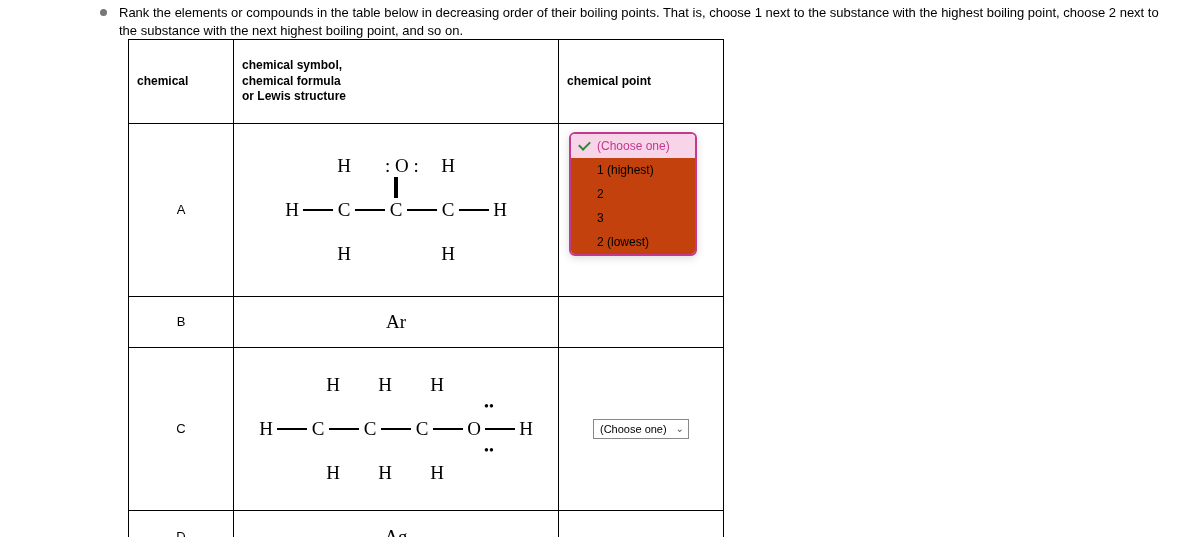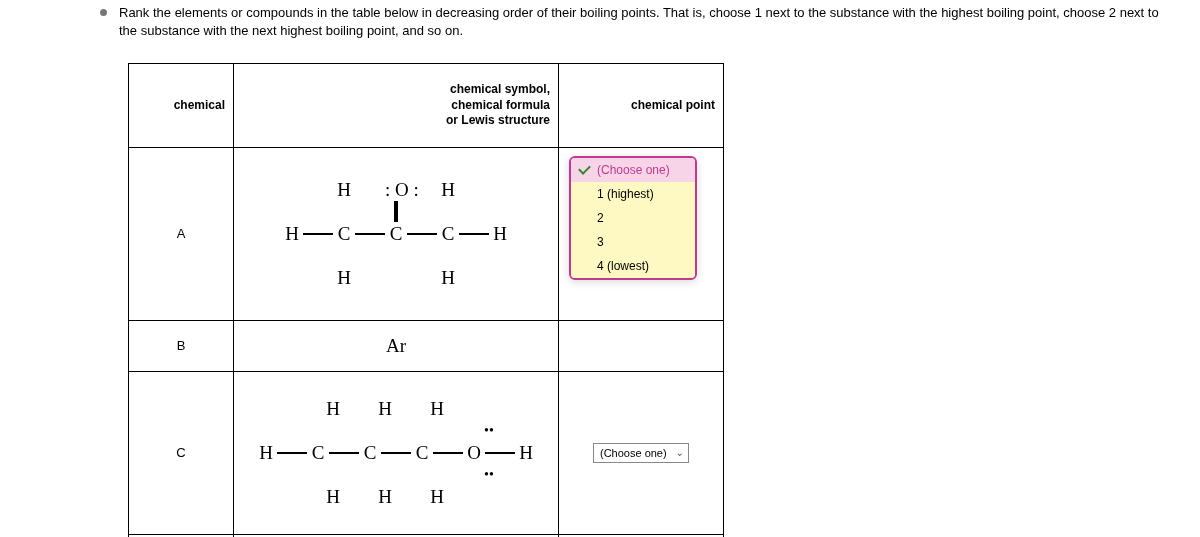--- a/index.html
+++ b/index.html
@@ -12,42 +12,41 @@
   }
   .page {
     width: 1200px;
     box-sizing: border-box;
     padding: 4px 20px 20px 100px;
   }
   .bulletline {
     display: flex;
     align-items: flex-start;
     gap: 12px;
-    margin-bottom: 24px;
   }
   .dot {
     width: 7px; height: 7px; border-radius: 50%;
     background: #777; margin-top: 5px; flex: 0 0 auto;
   }
   .instr { line-height: 1.35; }
 
   table.grid {
     border-collapse: collapse;
     background: #fff;
     margin-left: 28px;
   }
   table.grid th, table.grid td {
     border: 1px solid #000;
     vertical-align: middle;
   }
   table.grid th {
     font-weight: bold;
     font-size: 12px;
     padding: 18px 8px;
-    text-align: right;
+    text-align: left;
   }
   th.sub { width: 88px; }
   th.form { width: 290px; line-height: 1.3; }
   th.bp { width: 148px; }
 
   td.subcell { text-align: center; font-size: 13px; }
   td.formcell {
     text-align: center;
     font-family: "Times New Roman", Times, serif;
     font-size: 19px;
@@ -100,21 +99,21 @@
     box-sizing:border-box;
     z-index: 10;
     overflow: hidden;
   }
   .dd-open .opt {
     font-size: 12px;
     color:#000;
     padding: 5px 10px 5px 26px;
     text-align:left;
     position:relative;
-    background: #fef9c3;
+    background: #c2410c;
   }
   .dd-open .opt.sel {
     background: #f8d4e8;
     color: #c13a8e;
     font-weight: 500;
   }
   .dd-open .opt.sel::before{
     content:"";
     position:absolute; left:8px; top:7px;
     width:9px; height:5px;
@@ -219,21 +218,21 @@
                 <span class="hsp"></span>
             </div>
           </div>
         </td>
         <td class="bpcell">
           <div class="dd-open">
             <div class="opt sel">(Choose one)</div>
             <div class="opt">1 (highest)</div>
             <div class="opt">2</div>
             <div class="opt">3</div>
-            <div class="opt">4 (lowest)</div>
+            <div class="opt">2 (lowest)</div>
           </div>
         </td>
       </tr>
 
       <tr class="rowB">
         <td class="subcell">B</td>
         <td class="formcell simple">Ar</td>
         <td class="bpcell"></td>
       </tr>
 

